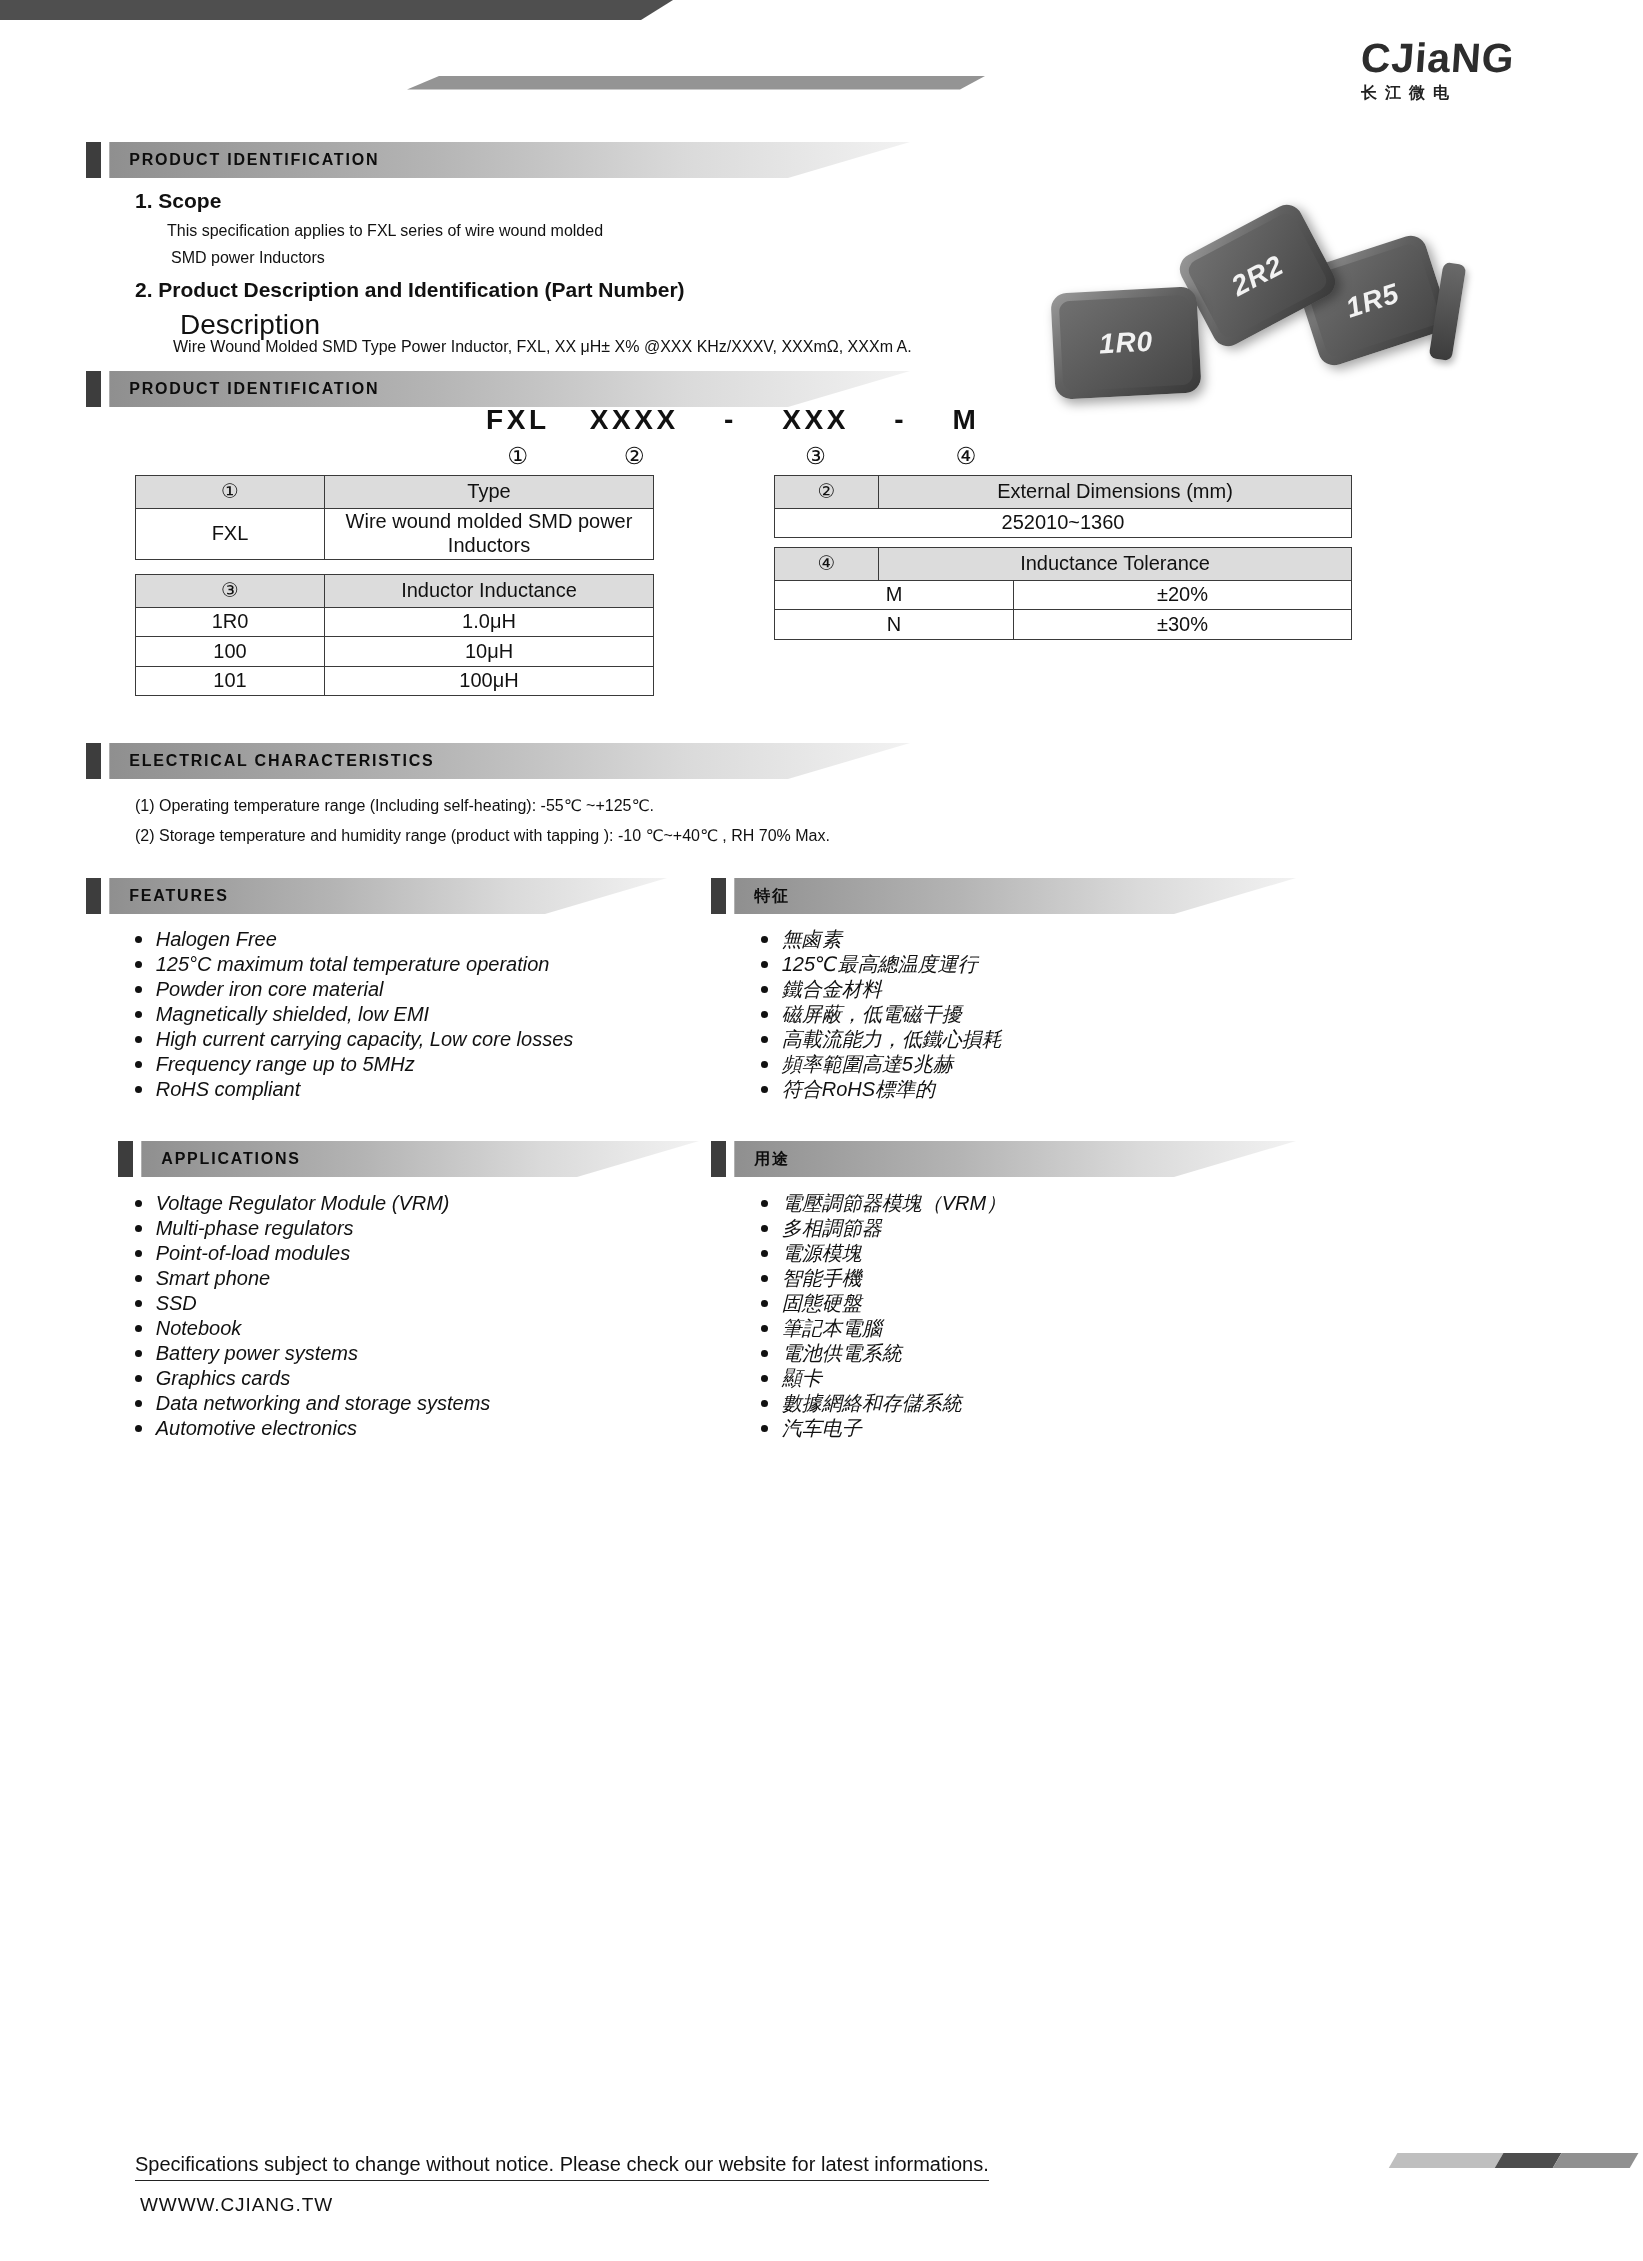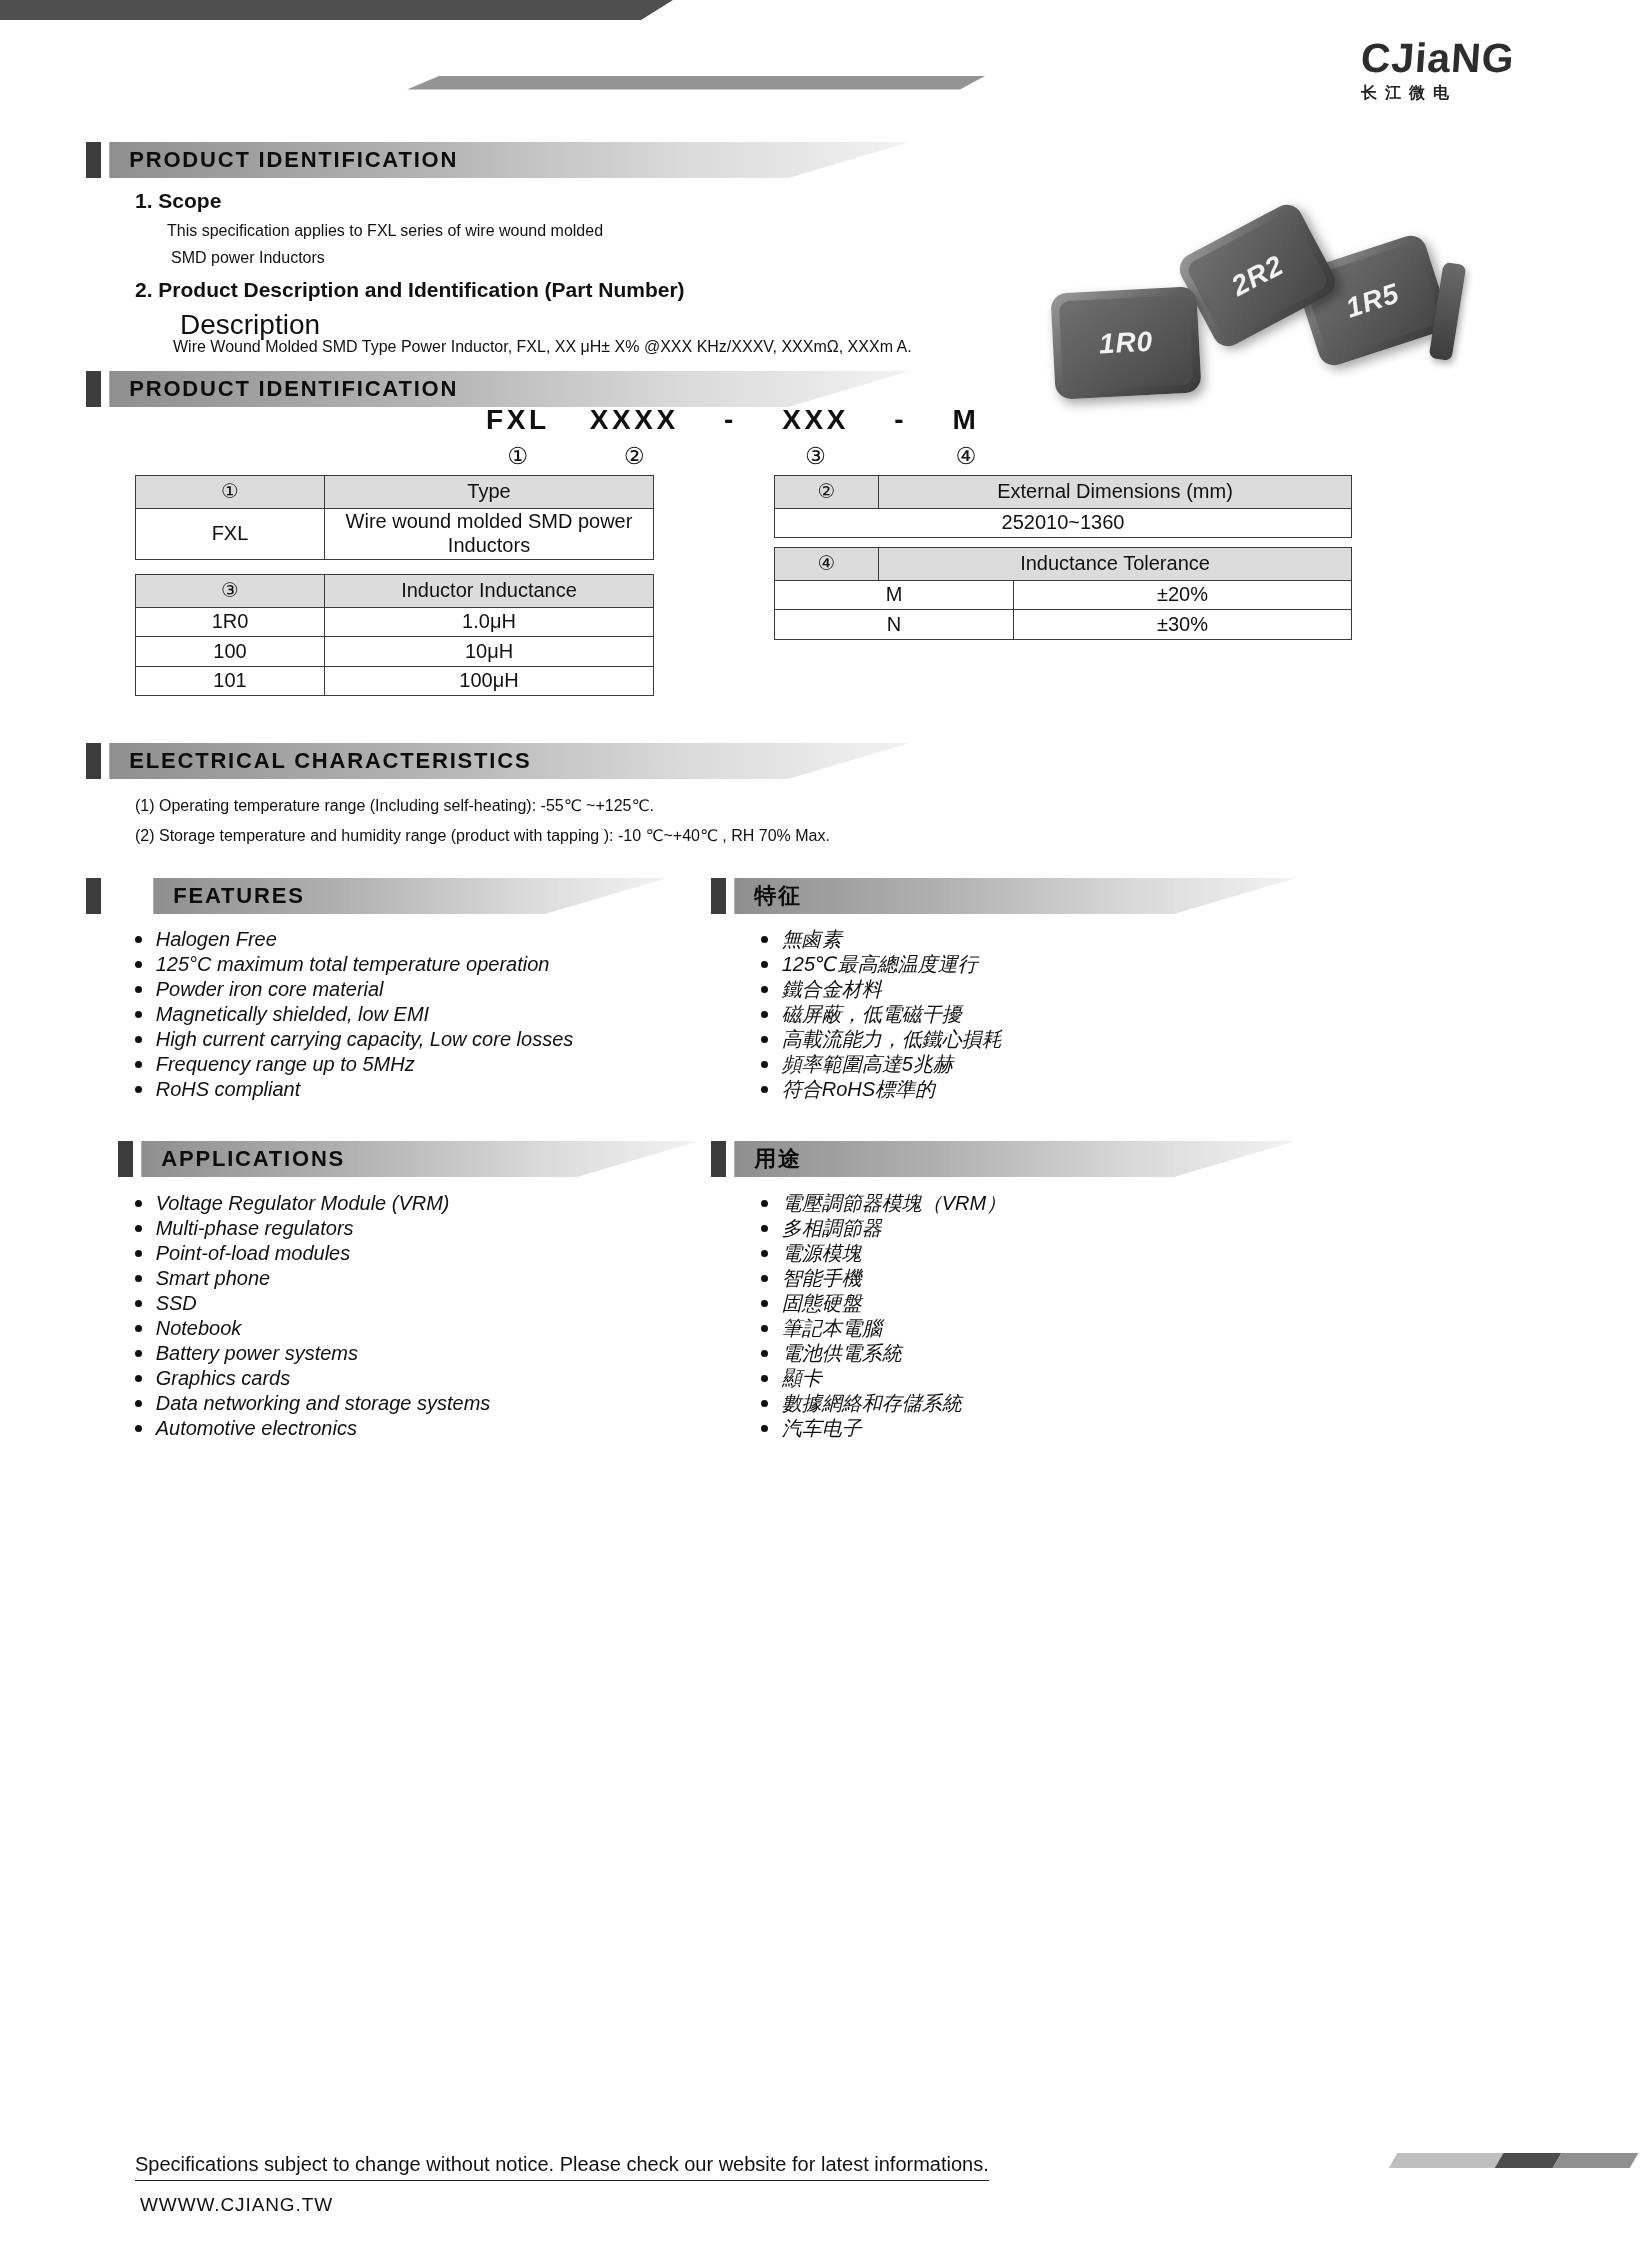--- a/index.html
+++ b/index.html
@@ -34,26 +34,26 @@
   }
 
   
   .banner { position:absolute; height:36px; display:flex; }
   .banner .accent { width:15.3px; background:#3d3d3d; margin-right:8px; flex:none; }
   .banner .bar {
     flex:1; display:flex; align-items:center; padding-left:20px;
     background:linear-gradient(90deg,#8f8f8f 0%,#b4b4b4 40%,#dadada 72%,#f2f2f2 100%);
     clip-path:polygon(0 0, 100% 0, calc(100% - 122px) 100%, 0 100%);
   }
-  .banner .label { font-size:22px; font-weight:800; letter-spacing:1.8px; color:#0d0d0d; }
+  .banner .label { font-size:16px; font-weight:800; letter-spacing:1.8px; color:#0d0d0d; }
 
   .banner-pid1 { left:86px; top:142px; width:824px; }
   .banner-pid2 { left:86px; top:371px; width:824px; }
   .banner-elec { left:86px; top:743px; width:824px; }
-  .banner-feat-en { left:86px;  top:878px;  width:581px;gap:44px; }
+  .banner-feat-en { left:86px;  top:878px;  width:581px; }
   .banner-feat-cn { left:711px; top:878px;  width:585px; }
   .banner-app-en  { left:86px;  top:1141px; width:581px;margin-left:32px; }
   .banner-app-cn  { left:711px; top:1141px; width:585px; }
 
   
   .txt { position:absolute; font-size:16px; color:#111; white-space:nowrap; }
   .bold { font-weight:bold; font-size:21px; }
 
   .scope-heading { left:135px; top:189px; }
   .scope-line1   { left:167px; top:222px; }

